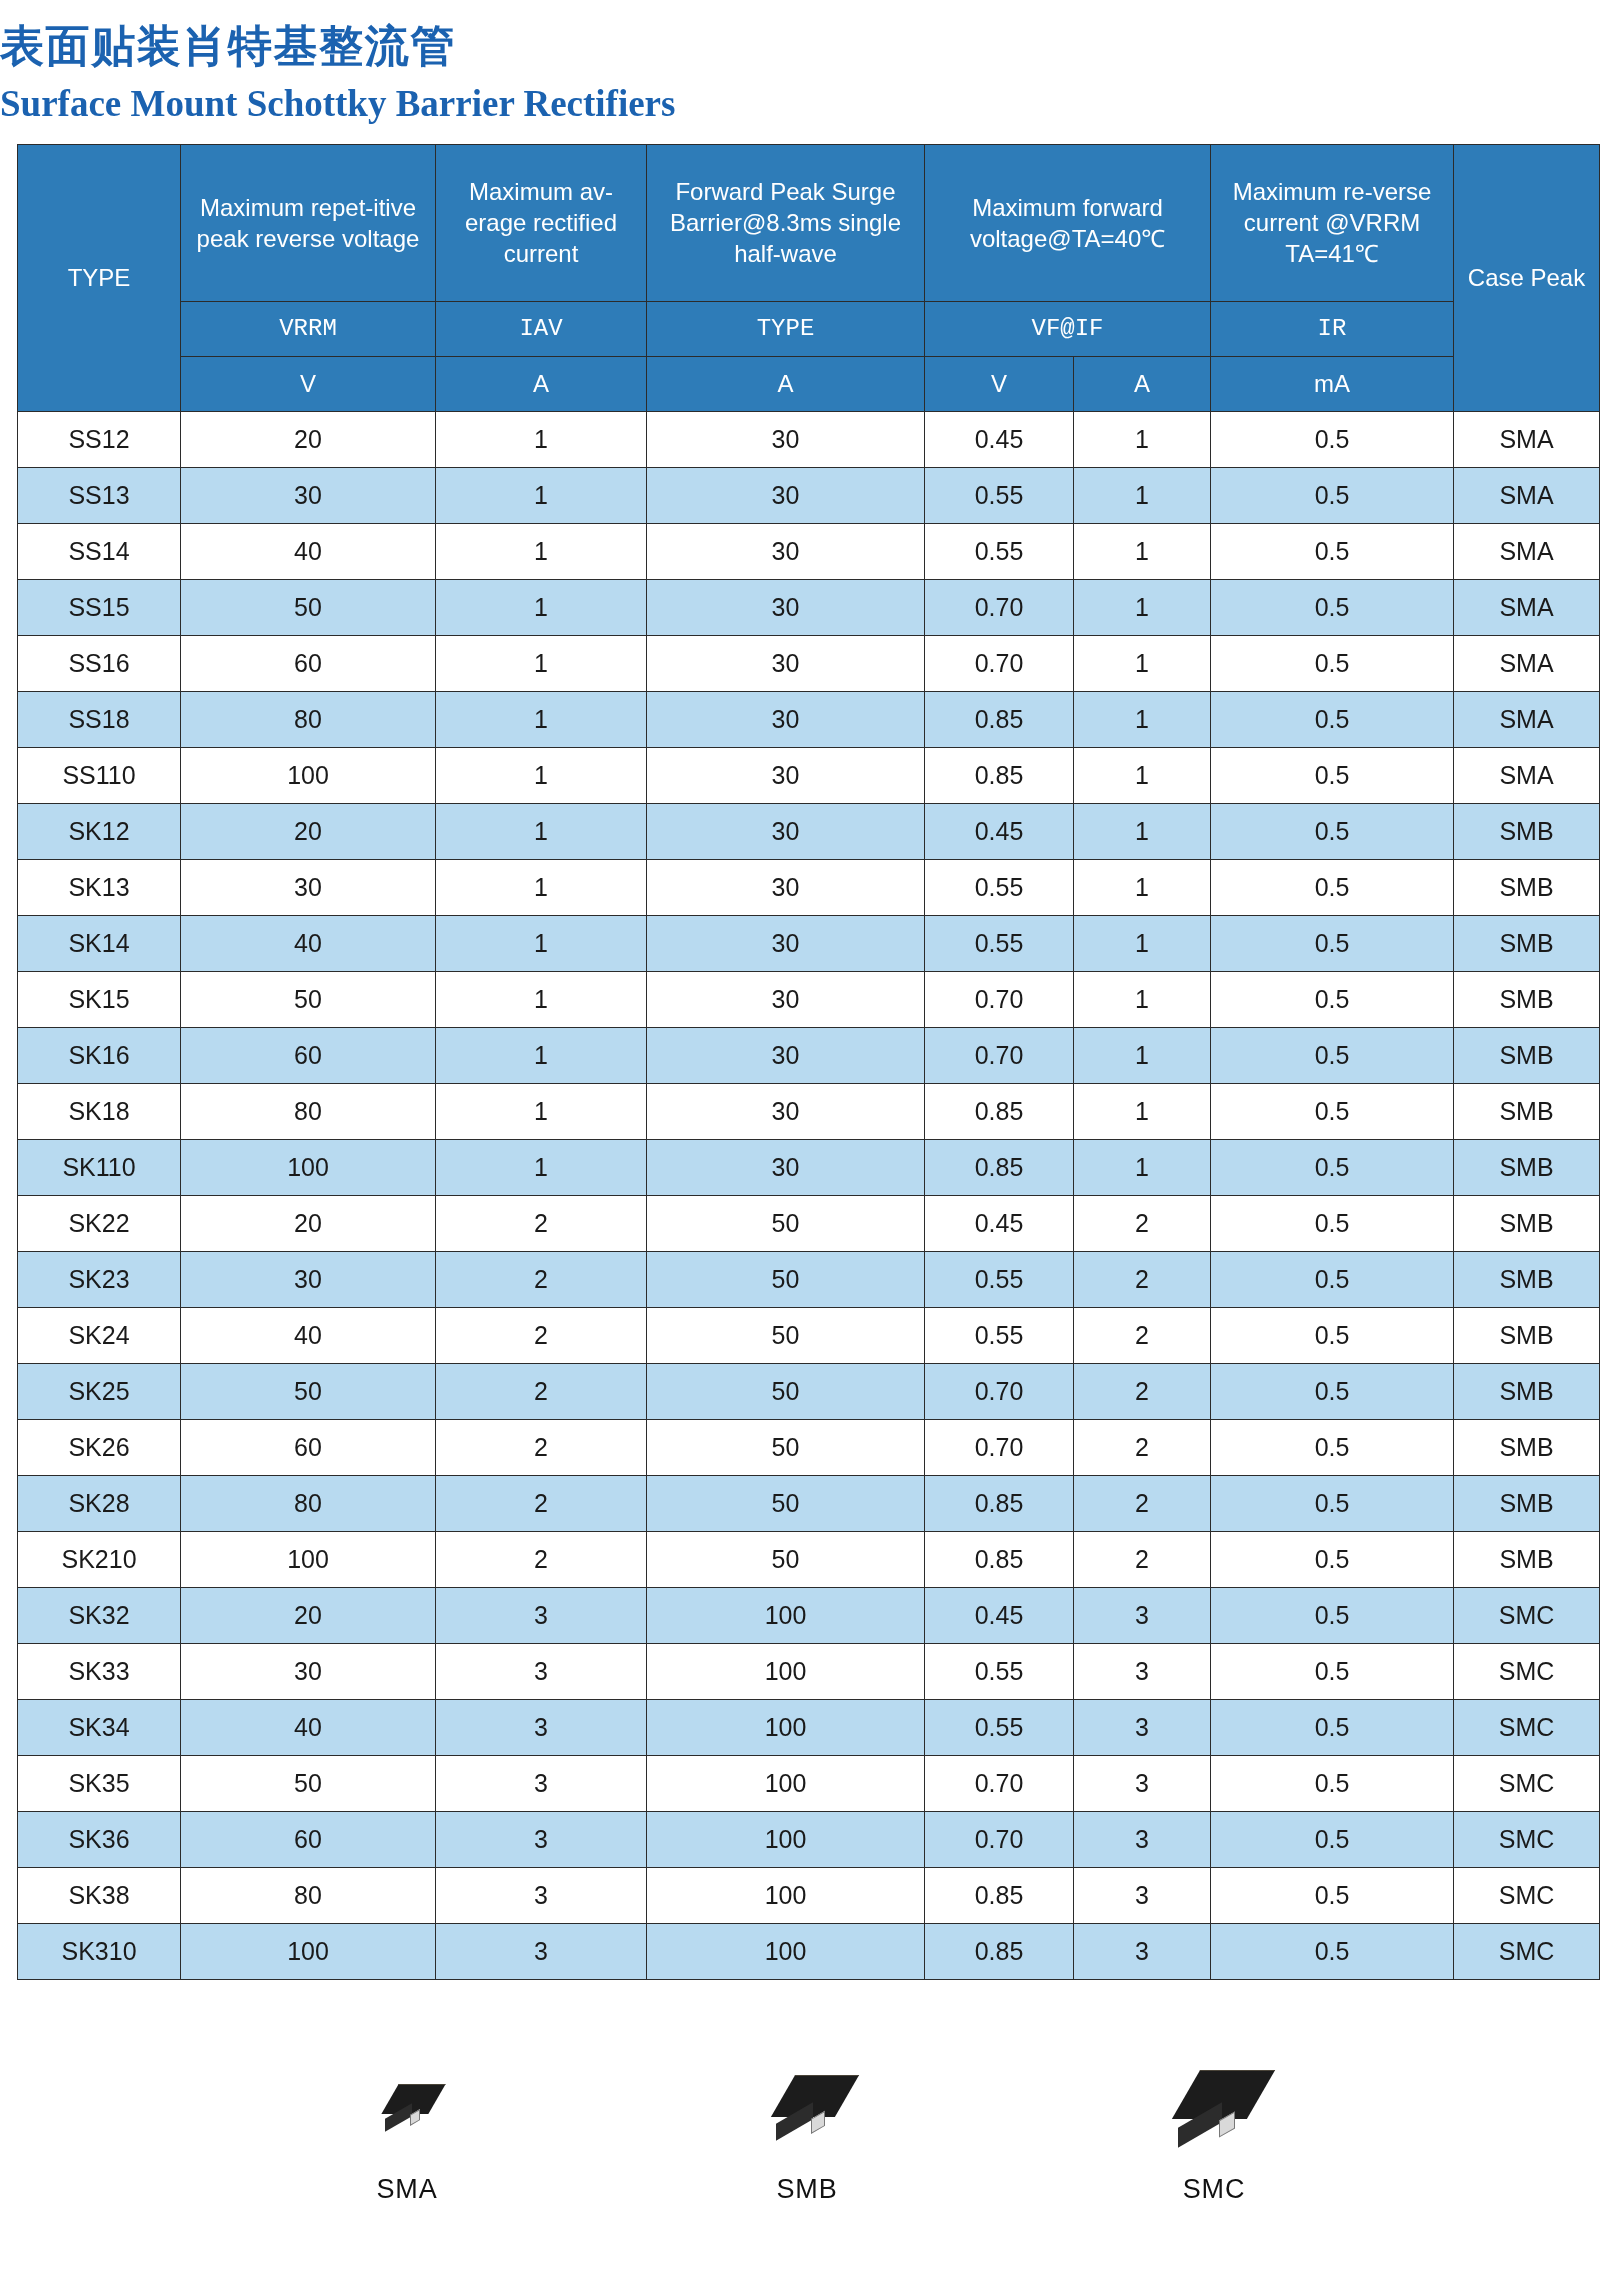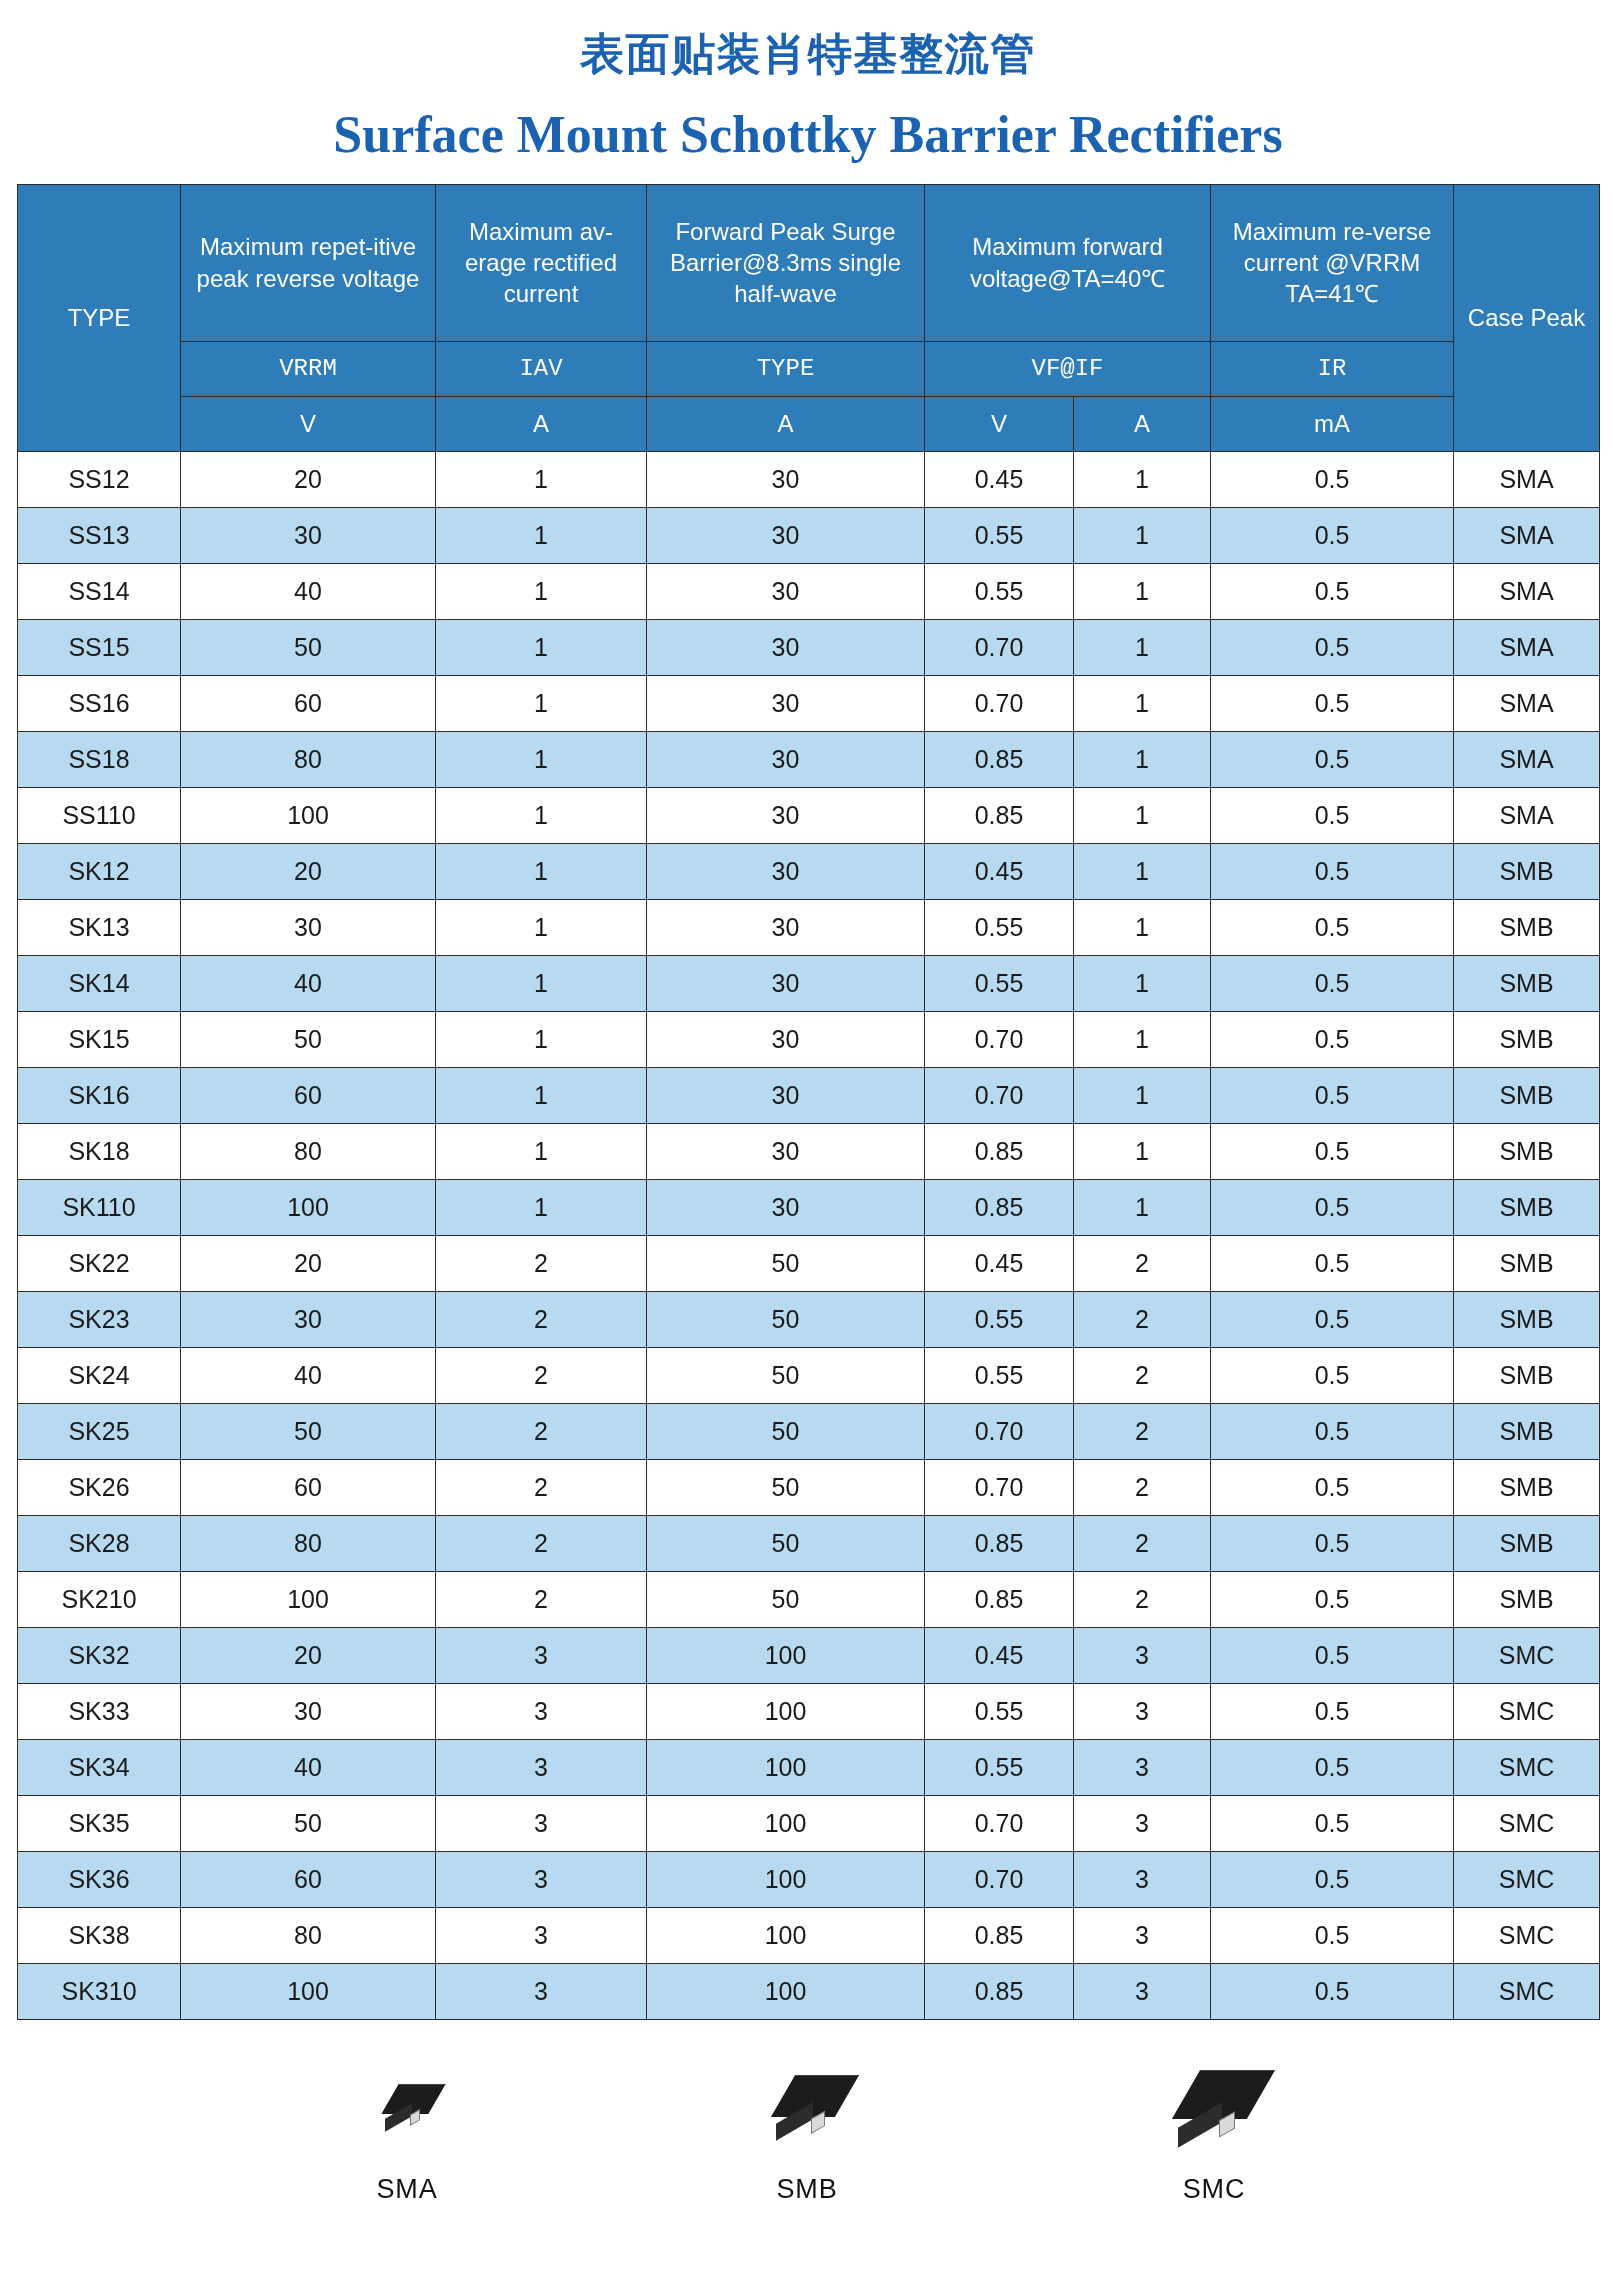--- a/index.html
+++ b/index.html
@@ -11,38 +11,37 @@
   body {
     width: 1616px;
     height: 2295px;
     font-family: "Liberation Sans", sans-serif;
     position: relative;
     overflow: hidden;
   }
 
   
   .titles {
-    padding-top: 30px;
-    text-align: center;
+    padding-top: 22px;
   }
   .title-cn {
     font-family: "Liberation Serif", serif;
     font-weight: bold;
     font-size: 44px;
     letter-spacing: 1.6px;
     color: #1B62B0;
     line-height: 1.15;
   }
   .title-en {
     font-family: "Liberation Serif", serif;
     font-weight: bold;
-    font-size: 52px;
+    font-size: 37px;
     color: #1B62B0;
     line-height: 1.25;
-    margin-top: 21px;
+    margin-top: 8px;
   }
 
   
   .table-wrap {
     margin: 17px 17px 0 17px;
     width: 1581px;
   }
   table.spec {
     border-collapse: collapse;
     width: 100%;

